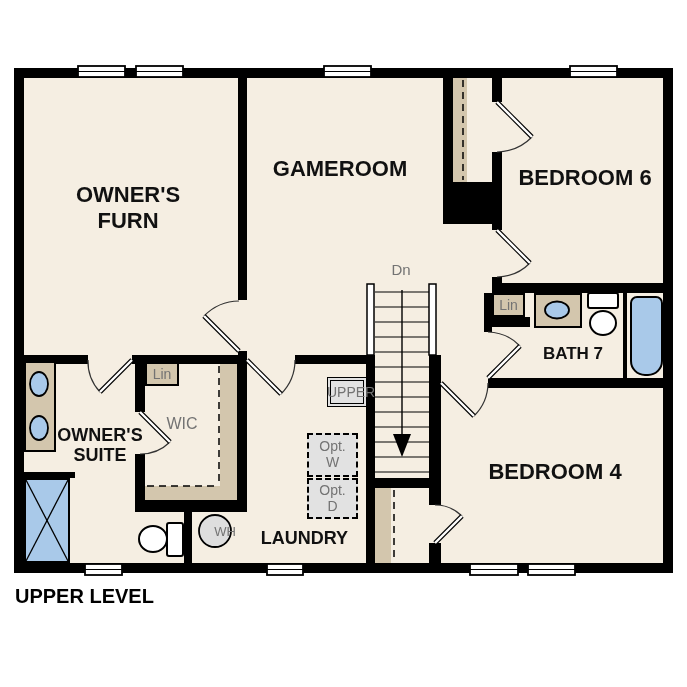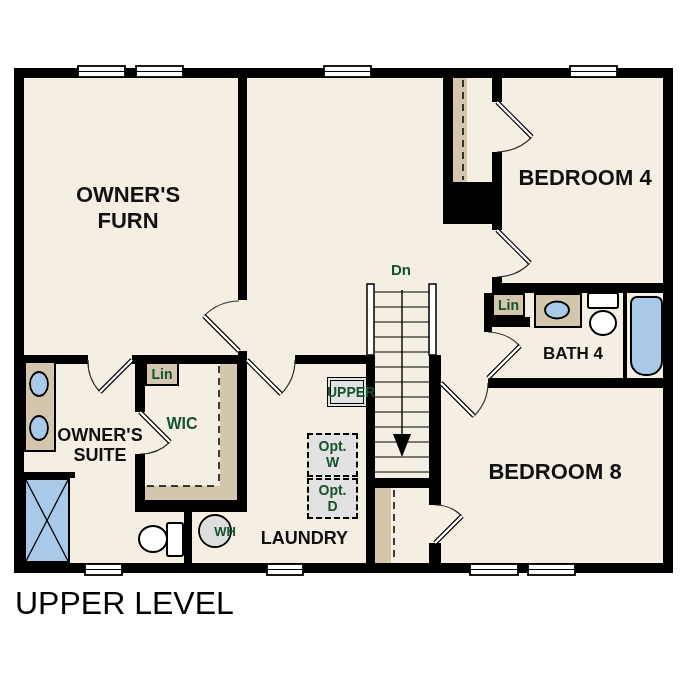--- a/index.html
+++ b/index.html
@@ -10,22 +10,22 @@
   .wall{background:#000000;}
   .tan{background:#d3c6ad;}
   .tanbox{background:#d3c6ad;border:2px solid #000;box-sizing:border-box;}
   .graybox-dashed{background:#e2e2e2;border:2px dashed #000;box-sizing:border-box;}
   .graybox-double{background:#e2e2e2;border:4px double #000;box-sizing:border-box;}
   .blue{background:#a9c9e9;border:2px solid #000;box-sizing:border-box;}
   .tub{border-radius:7px 7px 15px 15px;}
   .lbl{position:absolute;color:#111;font-weight:bold;text-align:center;letter-spacing:0px;}
   .lbl-lg{font-size:22px;line-height:26px;}
   .lbl-md{font-size:18px;line-height:20px;}
-  .lbl-sm{position:absolute;color:#14532d;font-weight:bold;text-align:center;font-size:14px;line-height:16px;}
-  .title{position:absolute;font-size:32px;font-weight:normal;color:#000;}
+  .lbl-sm{position:absolute;color:#737373;font-weight:normal;text-align:center;font-size:14px;line-height:16px;}
+  .title{position:absolute;font-size:20px;font-weight:bold;color:#000;}
   svg.overlay{position:absolute;left:0;top:0;}
 </style>
 </head>
 <body>
 
 <div class="plan">
 
   <div class="abs floor" style="left:24px;top:78px;width:639px;height:485px;"></div>
 
   <div class="abs wall" style="left:14px;top:68px;width:659px;height:10px;"></div>
@@ -199,23 +199,24 @@
         <line x1="68" y1="480" x2="26" y2="561"></line>
       </g>
       <circle cx="215" cy="531" r="16" fill="#dedede" stroke="#000" stroke-width="1.8"></circle>
     </g>
   </svg>
 
   <div class="lbl lbl-lg" style="left:53px;top:182px;width:150px;">
     <span>OWNER'S</span><br>
     <span>FURN</span>
   </div>
-  <div class="lbl lbl-lg" style="left:510px;top:165px;width:150px;">BEDROOM 4</div>
-  <div class="lbl lbl-md" style="left:523px;top:344px;width:100px;font-size:17px;">BATH 4</div>
-  <div class="lbl lbl-lg" style="left:480px;top:459px;width:150px;">BEDROOM 8</div>
+  <div class="lbl lbl-lg" style="left:265px;top:156px;width:150px;">GAMEROOM</div>
+  <div class="lbl lbl-lg" style="left:510px;top:165px;width:150px;">BEDROOM 6</div>
+  <div class="lbl lbl-md" style="left:523px;top:344px;width:100px;font-size:17px;">BATH 7</div>
+  <div class="lbl lbl-lg" style="left:480px;top:459px;width:150px;">BEDROOM 4</div>
   <div class="lbl lbl-md" style="left:248px;top:528px;width:100px;text-align:right;">LAUNDRY</div>
   <div class="lbl lbl-md" style="left:50px;top:425px;width:100px;">
     <span>OWNER'S</span><br>
     <span>SUITE</span>
   </div>
   <div class="lbl-sm" style="left:152px;top:416px;width:60px;font-size:16px;">WIC</div>
   <div class="lbl-sm" style="left:145px;top:366px;width:34px;">Lin</div>
   <div class="lbl-sm" style="left:492px;top:297px;width:33px;">Lin</div>
   <div class="lbl-sm" style="left:327px;top:384px;width:40px;">UPPER</div>
   <div class="lbl-sm" style="left:199px;top:524px;width:52px;font-size:13px;">WH</div>

